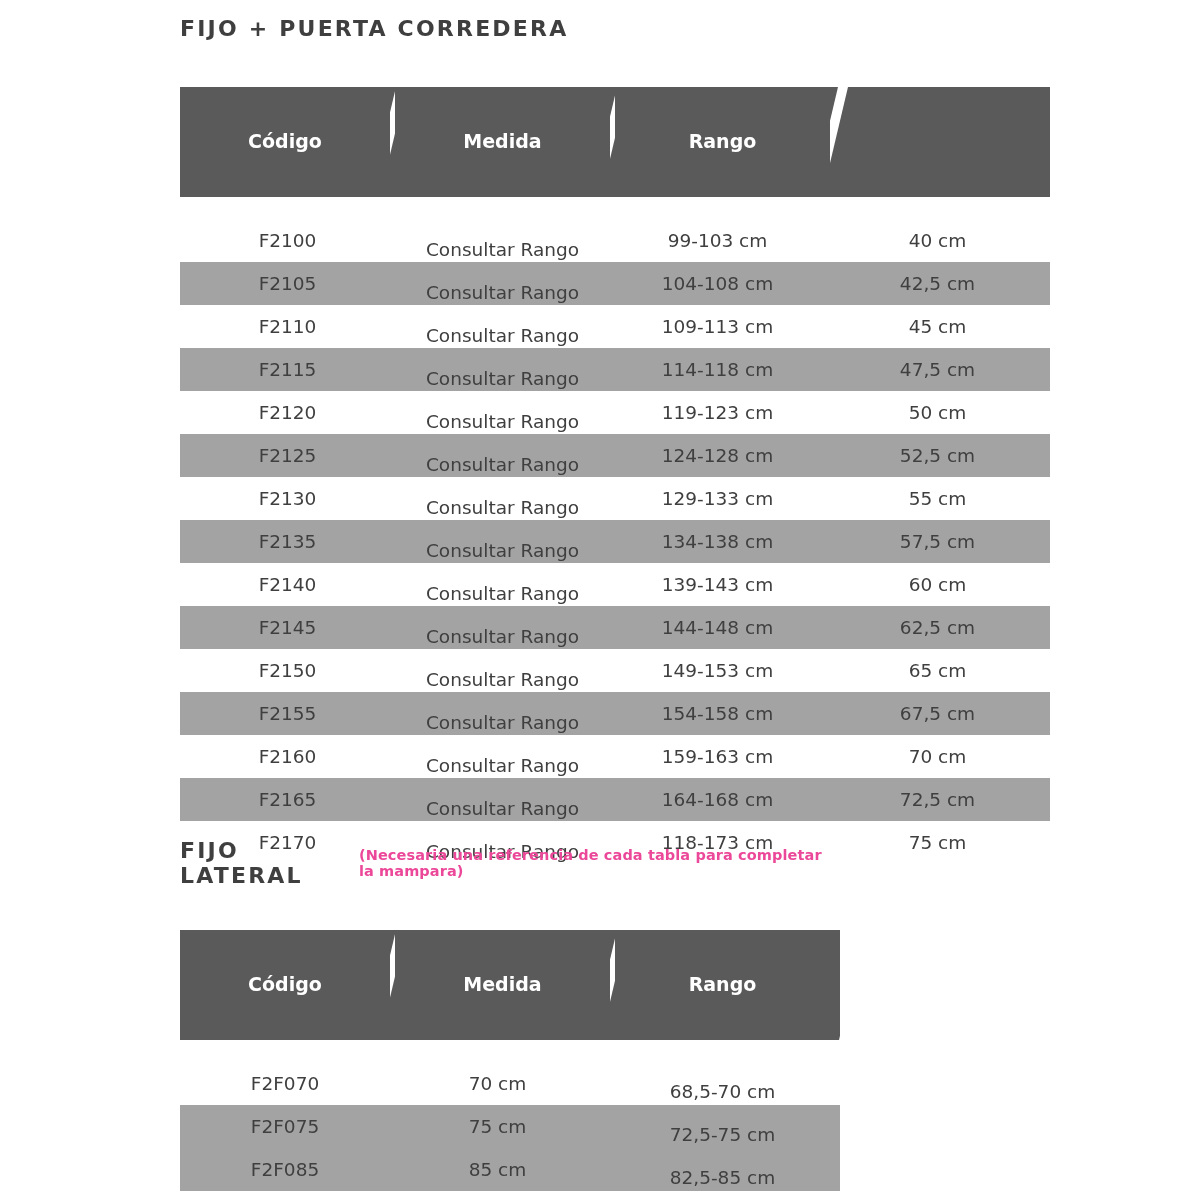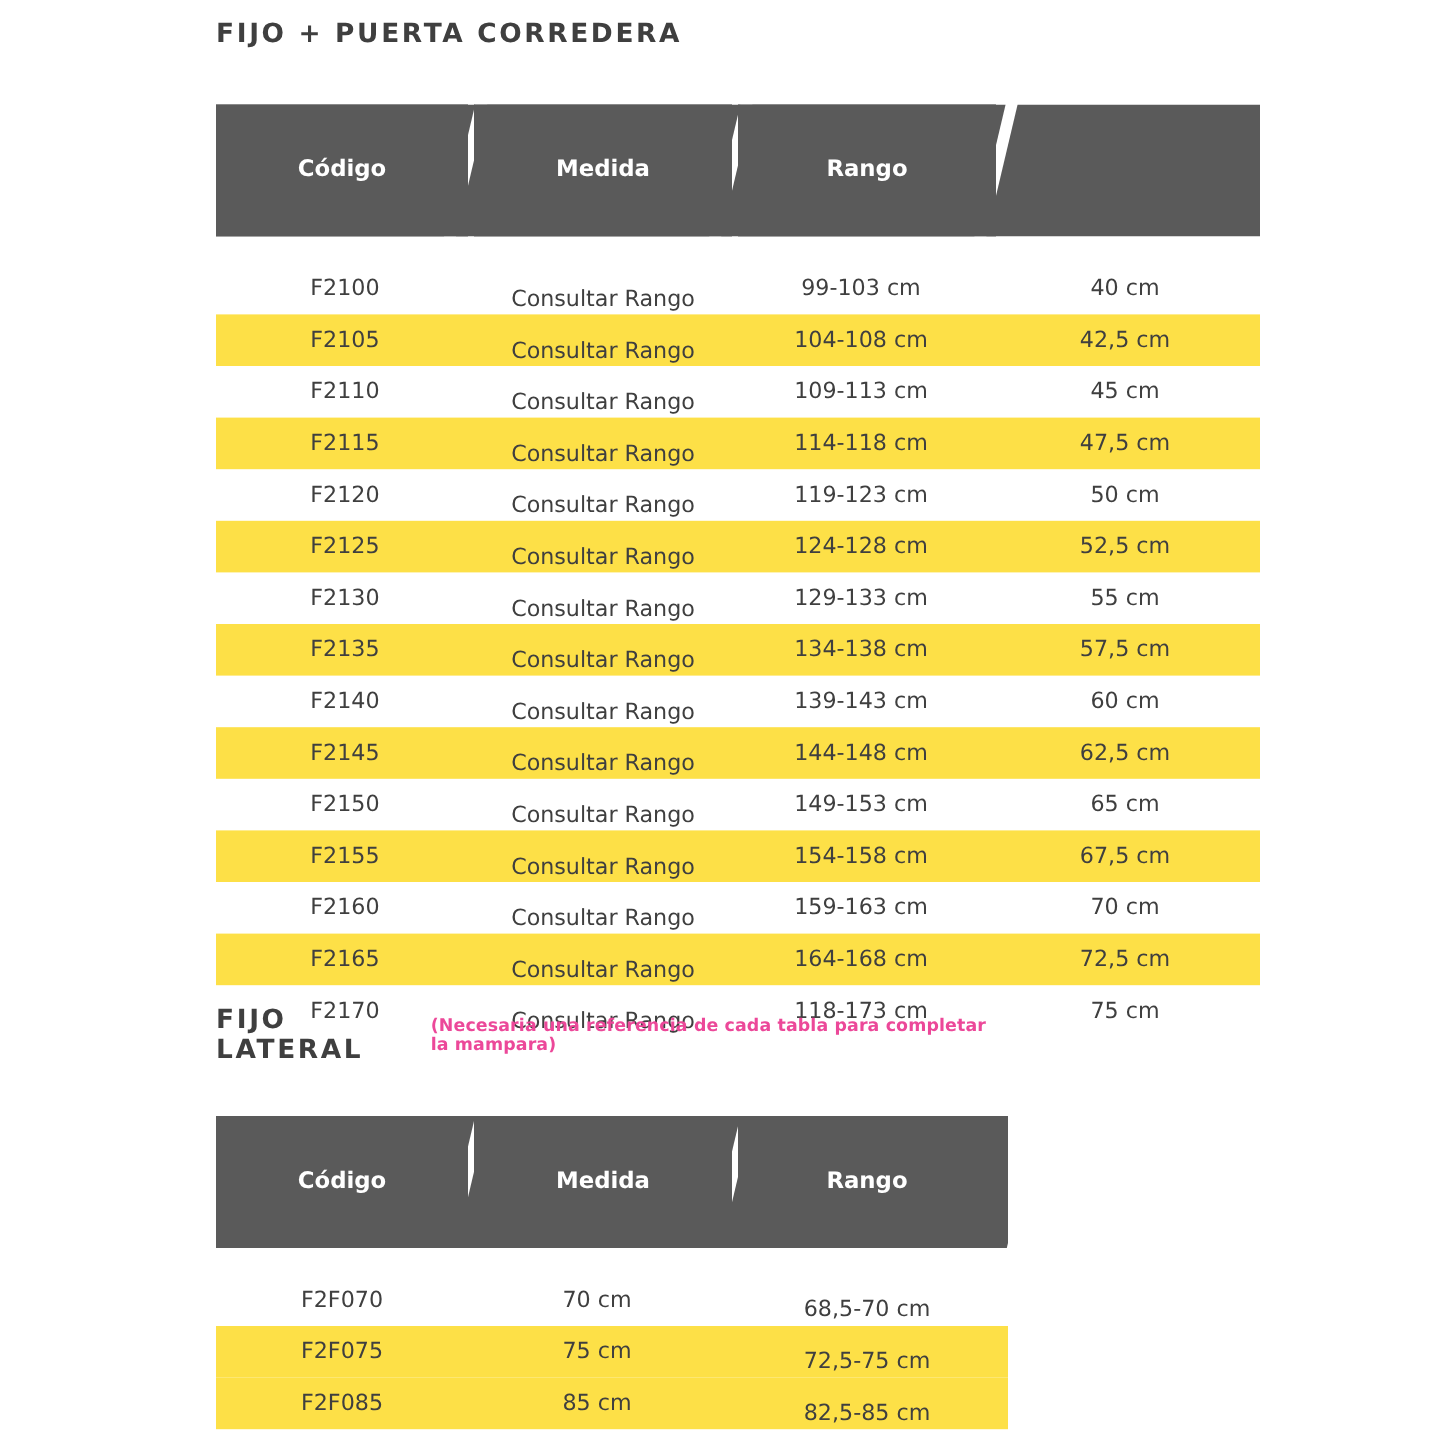--- a/index.html
+++ b/index.html
@@ -62,21 +62,21 @@
   }
   .thead-cell span { display: block; }
 
   .row {
     display: flex;
     height: 43px;
     align-items: center;
     justify-content: center;
   }
   .row.alt {
-    background: #fde047;
+    background: #a3a3a3;
   }
   .cell {
     font-size: 18.5px;
     text-align: center;
     color: #3f3f3f;
     box-sizing: border-box;
   }
 
   
   #sec1 { position: absolute; left: 180px; top: 16px; width: 870px; }

